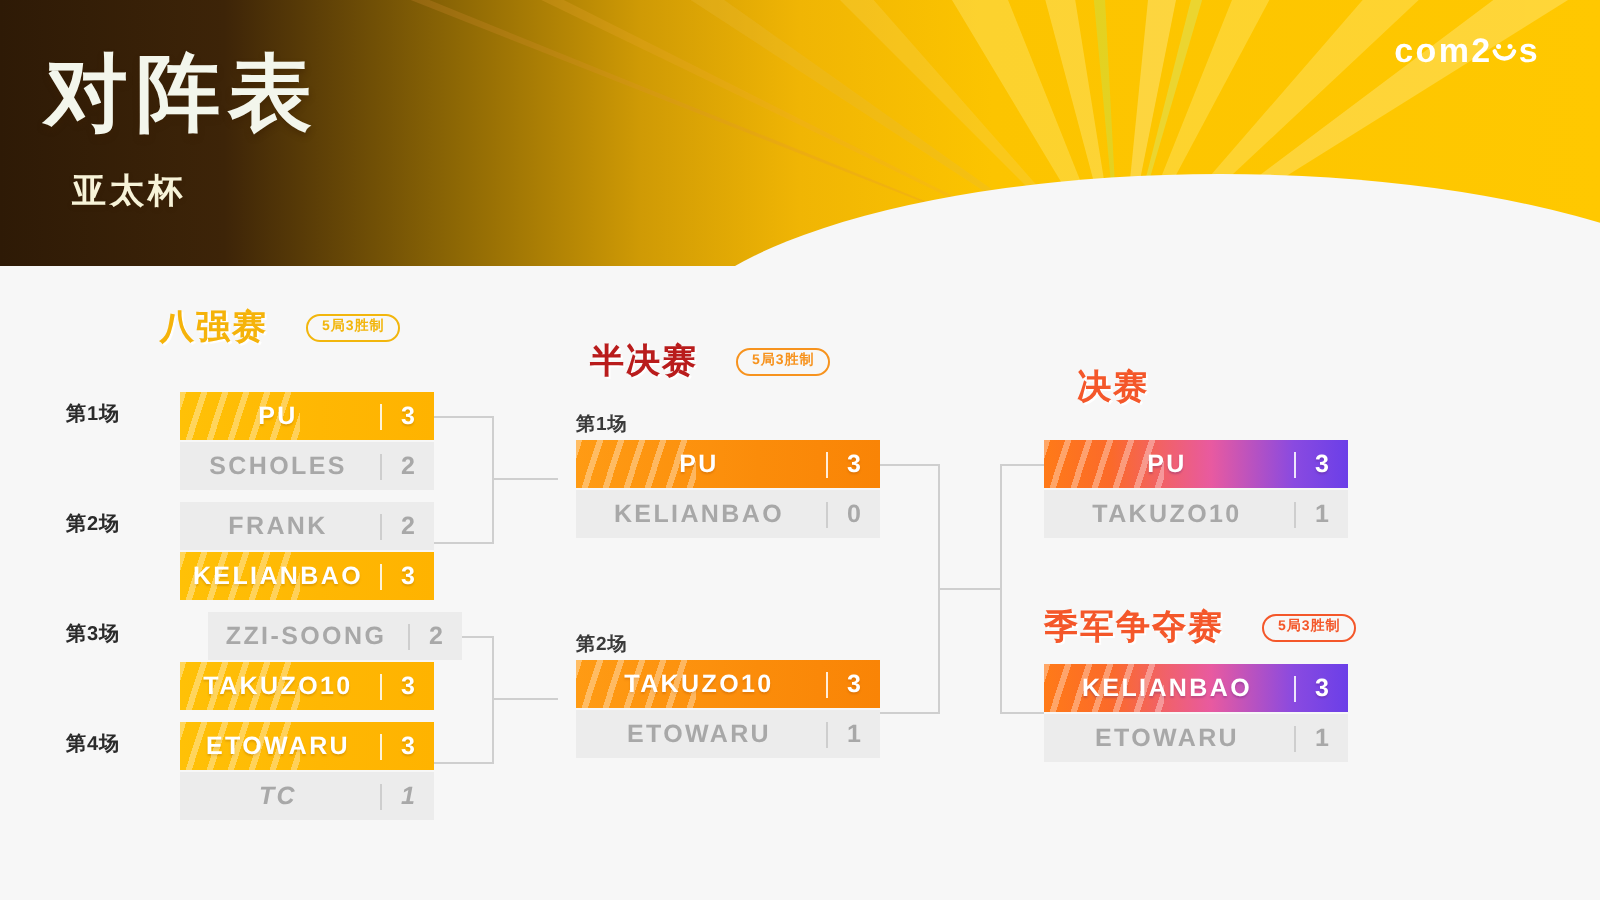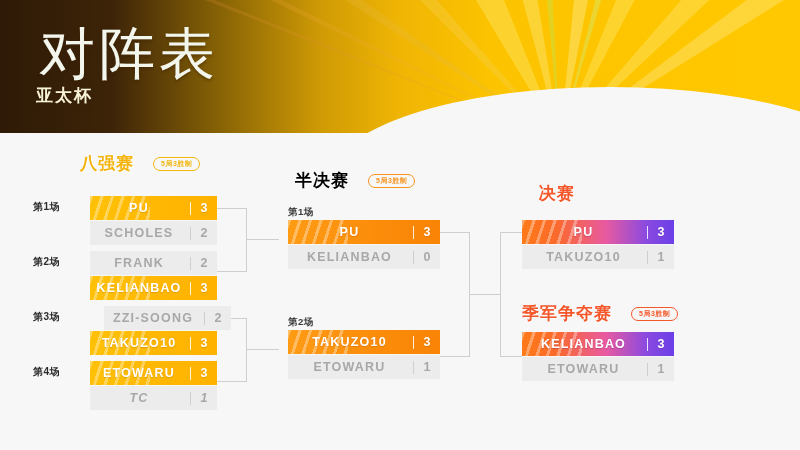--- a/index.html
+++ b/index.html
@@ -17,22 +17,22 @@
   }
   .rays{position:absolute;left:0;top:0;width:800px;height:133px;}
   .curve{
     position:absolute;left:330px;bottom:-46px;width:560px;height:92px;
     background:#f7f7f7;border-radius:50% 50% 0 0 / 100% 100% 0 0;
   }
   .flatbottom{
     position:absolute;left:0;bottom:0;width:800px;height:0px;background:#f7f7f7;
   }
   .title{
-    position:absolute;left:39px;top:26px;
-    font-size:56px;font-weight:normal;letter-spacing:4px;
+    position:absolute;left:22px;top:26px;
+    font-size:42px;font-weight:bold;letter-spacing:4px;
     color:#f3f6ec;
     text-shadow:0 2px 3px rgba(60,30,0,.45);
     line-height:1;
   }
   .subtitle{
     position:absolute;left:36px;top:84px;
     font-size:17px;font-weight:bold;letter-spacing:2px;
     color:#f7f3d8;
     text-shadow:0 1px 2px rgba(60,30,0,.35);
   }
@@ -48,21 +48,21 @@
 
   
   .board{position:absolute;left:0;top:133px;width:800px;height:317px;background:#f7f7f7;}
 
   
   .sec-head{position:absolute;display:flex;align-items:center;gap:19px;}
   .sec-title{
     font-size:17px;font-weight:bold;letter-spacing:1px;line-height:1;
   }
   .sec-title.gold{color:#f5b30a;text-shadow:1px 1px 0 rgba(255,255,255,.9);}
-  .sec-title.orange{color:#000000;text-shadow:1px 1px 0 rgba(255,255,255,.9);}
+  .sec-title.orange{color:#b91c1c;text-shadow:1px 1px 0 rgba(255,255,255,.9);}
   .sec-title.red{color:#f4572a;text-shadow:1px 1px 0 rgba(255,255,255,.9);}
   .badge{
     font-size:7px;font-weight:bold;letter-spacing:.5px;
     padding:2px 7px 3px;border-radius:9px;border:1px solid currentColor;
     line-height:1;white-space:nowrap;
   }
   .badge.gold{color:#f2b60d;}
   .badge.orange{color:#f7931e;}
   .badge.red{color:#f4572a;}
 
@@ -155,20 +155,31 @@
       <polygon points="560,140 250,-10 262,-10" fill="#f0a93a"></polygon>
       <polygon points="560,140 180,-10 190,-10" fill="#e0913a"></polygon>
     </g>
   </svg>
   <div class="curve"></div>
   <div class="flatbottom"></div>
 
   <div class="title">对阵表</div>
   <div class="subtitle">亚太杯</div>
 
+  <div class="logo">
+    <span>com2</span>
+    <span class="smiley">
+      <svg width="13" height="13" viewBox="0 0 13 13">
+        <circle cx="3.3" cy="2.2" r="1.25" fill="#fff"></circle>
+        <circle cx="9.0" cy="2.2" r="1.25" fill="#fff"></circle>
+        <path d="M1.3 4.6 A5.1 5.1 0 0 0 11.1 4.6" stroke="#fff" stroke-width="2.1" fill="none" stroke-linecap="round"></path>
+      </svg>
+    </span>
+    <span>s</span>
+  </div>
 </div>
 
 <div class="board">
 
   <div class="conn brk" style="left:217px;top:75px;width:30px;height:64px;"></div>
   <div class="conn stub" style="left:247px;top:106px;width:32px;"></div>
   <div class="conn brk" style="left:217px;top:185px;width:30px;height:64px;"></div>
   <div class="conn stub" style="left:247px;top:216px;width:32px;"></div>
 
   <div class="conn brk" style="left:440px;top:99px;width:30px;height:125px;"></div>

